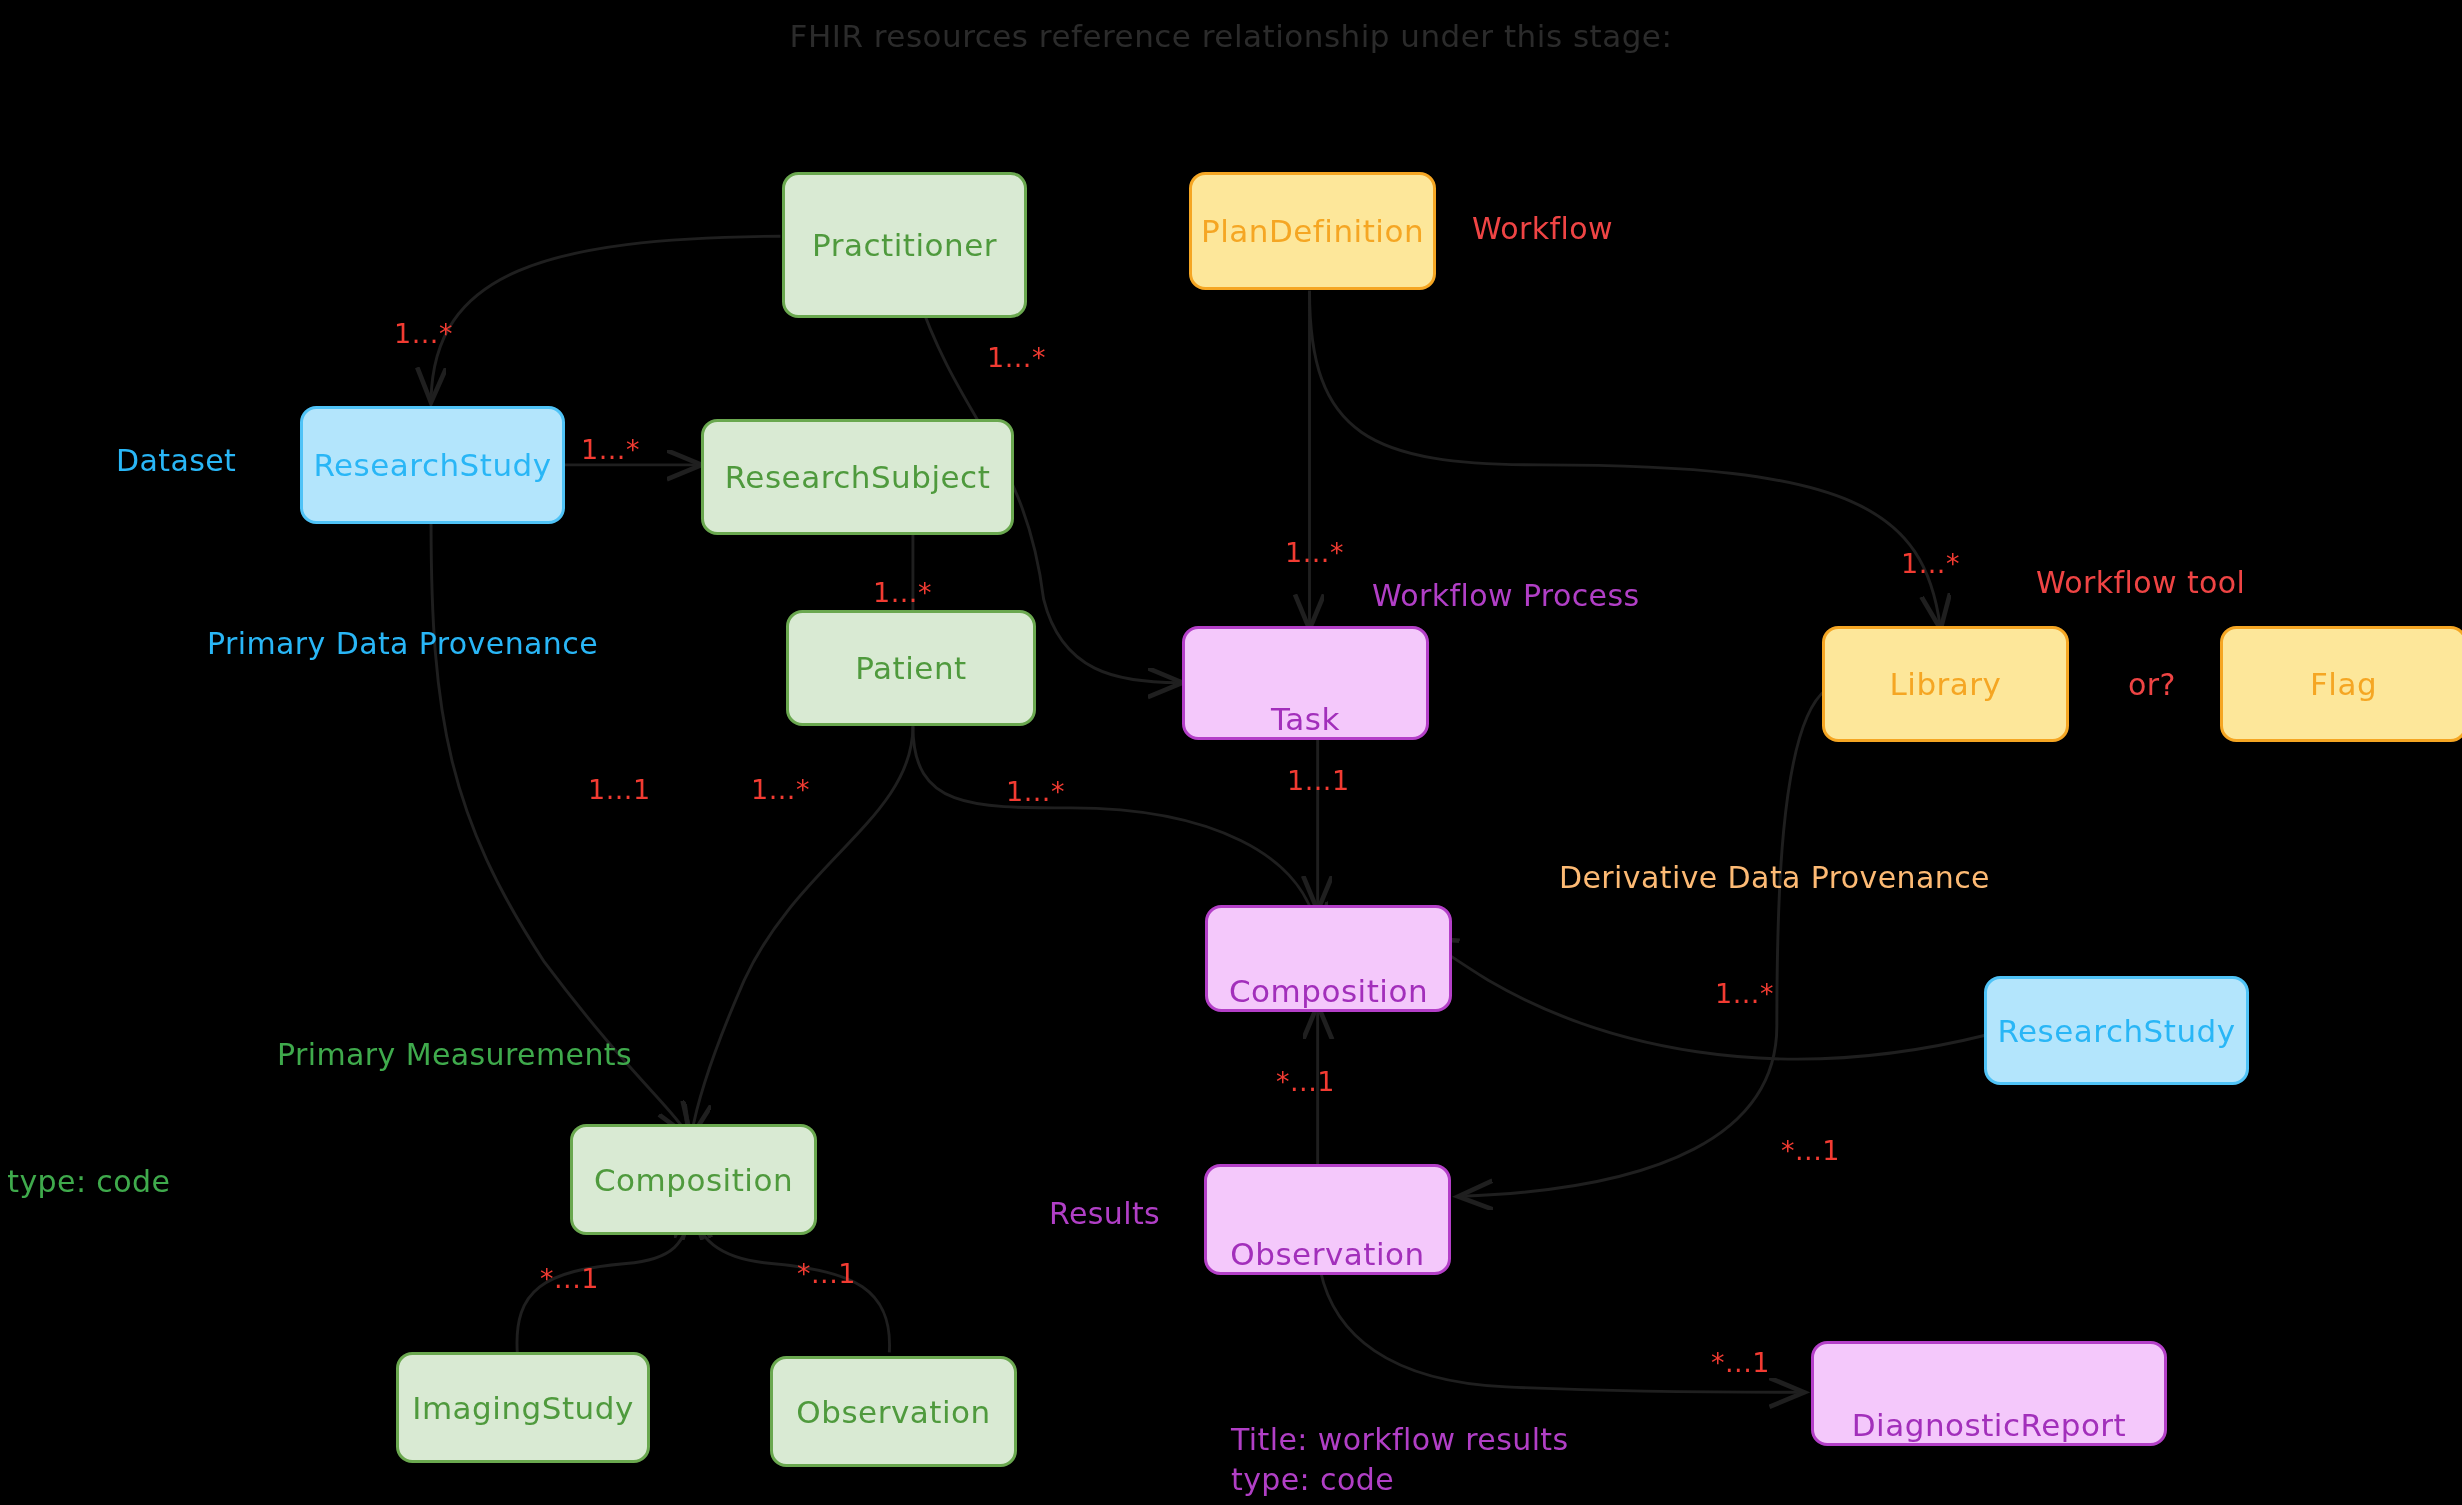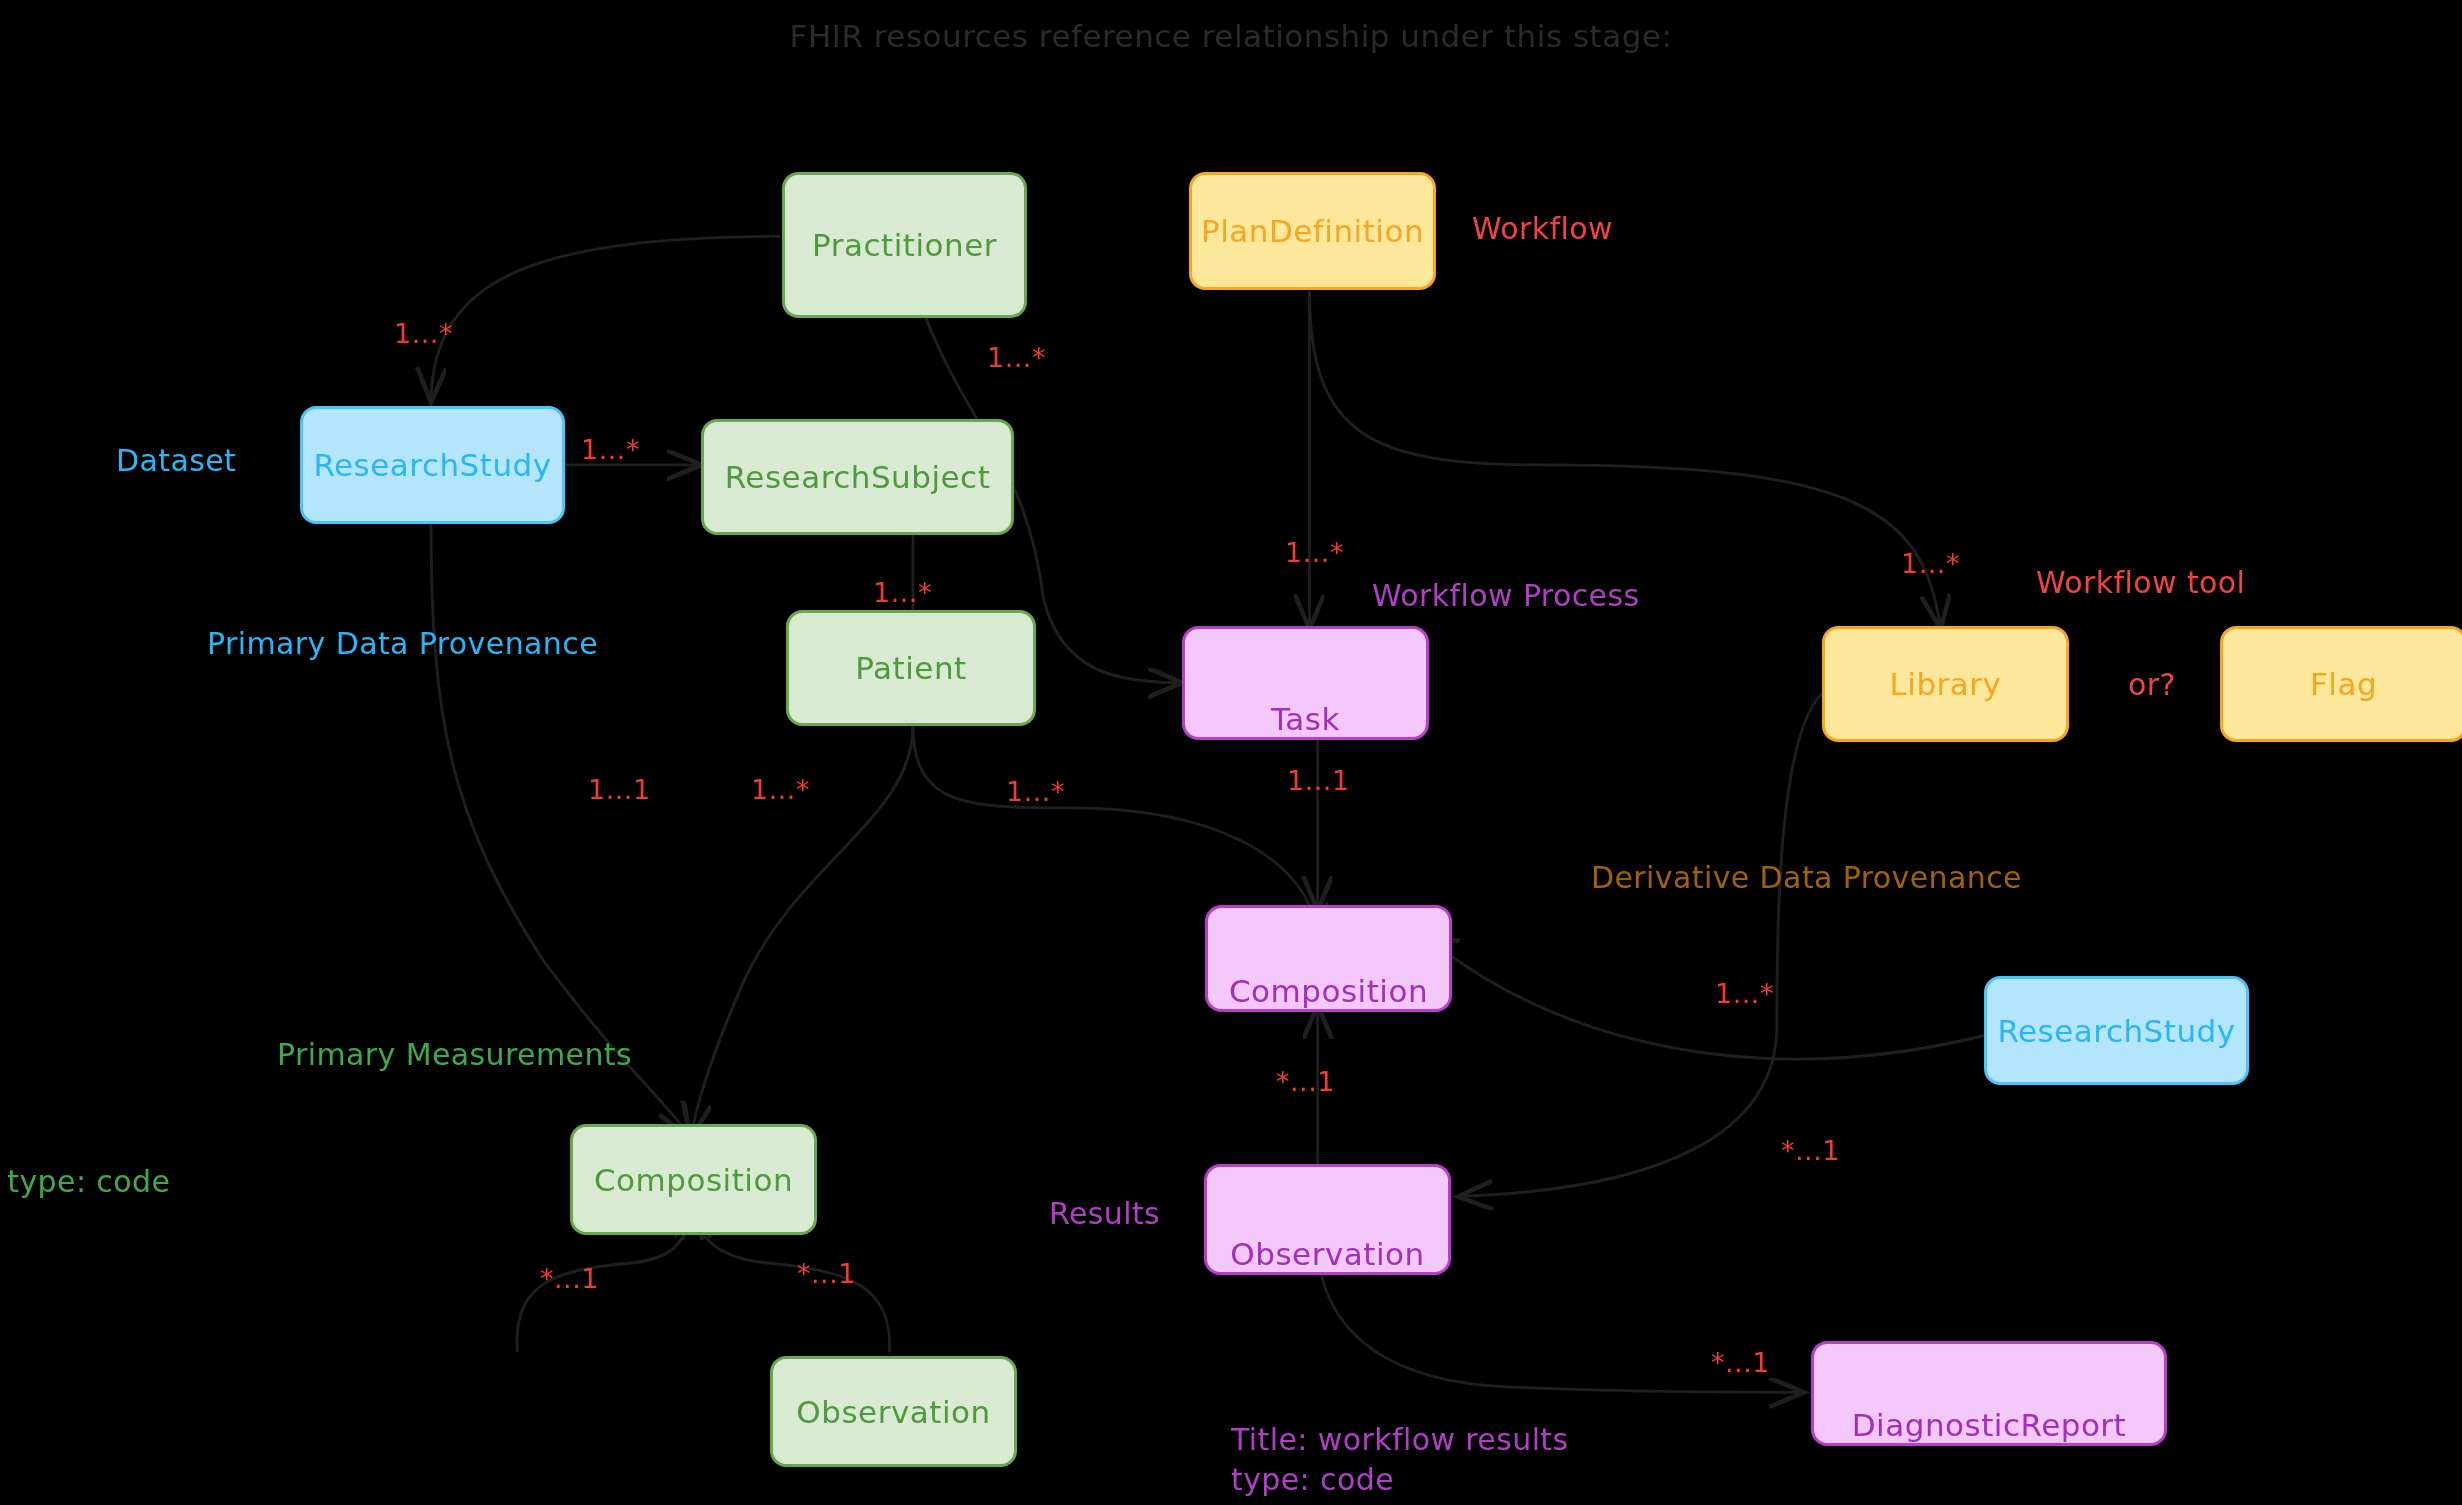--- a/index.html
+++ b/index.html
@@ -24,21 +24,21 @@
   }
   .n-green{background:#d9ead3;border-color:#6aa84f;color:#4f9a3d;}
   .n-blue{background:#b3e5fc;border-color:#4fc3f7;color:#29b6f6;}
   .n-yellow{background:#fde79a;border-color:#f5a623;color:#f5a623;}
   .n-purple{background:#f4c8fb;border-color:#b43fc8;color:#a22fbb;align-items:flex-end;}
 
   .lbl{position:absolute;white-space:nowrap;font-size:30px;letter-spacing:0.4px;}
   .lbl-blue{color:#29b6f6;}
   .lbl-green{color:#3faa4c;}
   .lbl-orange{color:#ef4444;}
-  .lbl-orangered{color:#a16207;margin-left:32px;}
+  .lbl-orangered{color:#fdba74;}
   .lbl-purple{color:#b13fc6;}
   .lbl-multi{line-height:1.32;}
 
   .card{position:absolute;white-space:nowrap;font-size:27px;color:#f23b32;letter-spacing:0.5px;}
 
   .title{
     position:absolute;left:0;top:18px;width:2462px;
     text-align:center;font-size:31px;color:#2b2b2b;letter-spacing:0.5px;
   }
 </style>
@@ -120,20 +120,23 @@
     </div>
   <div class="node n-blue" style="left:1984px;top:976px;width:265px;height:109px;">
       <span>ResearchStudy</span>
     </div>
   <div class="node n-green" style="left:570px;top:1124px;width:247px;height:111px;">
       <span>Composition</span>
     </div>
   <div class="node n-purple" style="left:1204px;top:1164px;width:247px;height:111px;">
       <span>Observation</span>
     </div>
+  <div class="node n-green" style="left:396px;top:1352px;width:254px;height:111px;">
+      <span>ImagingStudy</span>
+    </div>
   <div class="node n-green" style="left:770px;top:1356px;width:247px;height:111px;">
       <span>Observation</span>
     </div>
   <div class="node n-purple" style="left:1811px;top:1341px;width:356px;height:105px;">
       <span>DiagnosticReport</span>
     </div>
 
   <div class="lbl lbl-blue" style="left:116px;top:443px;">Dataset</div>
   <div class="lbl lbl-orange" style="left:1472px;top:211px;">Workflow</div>
   <div class="lbl lbl-purple" style="left:1372px;top:578px;">Workflow Process</div>

